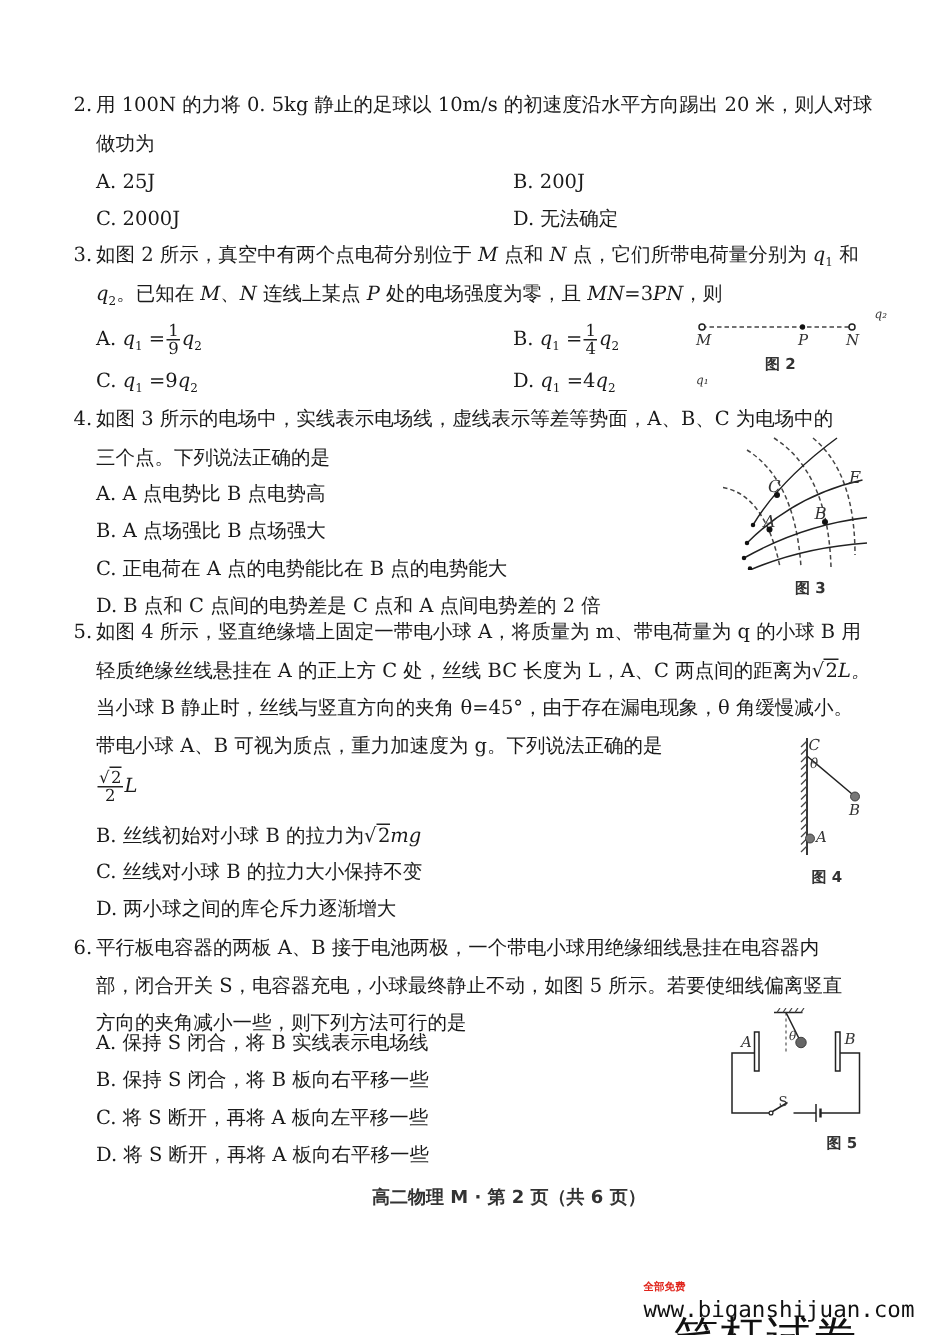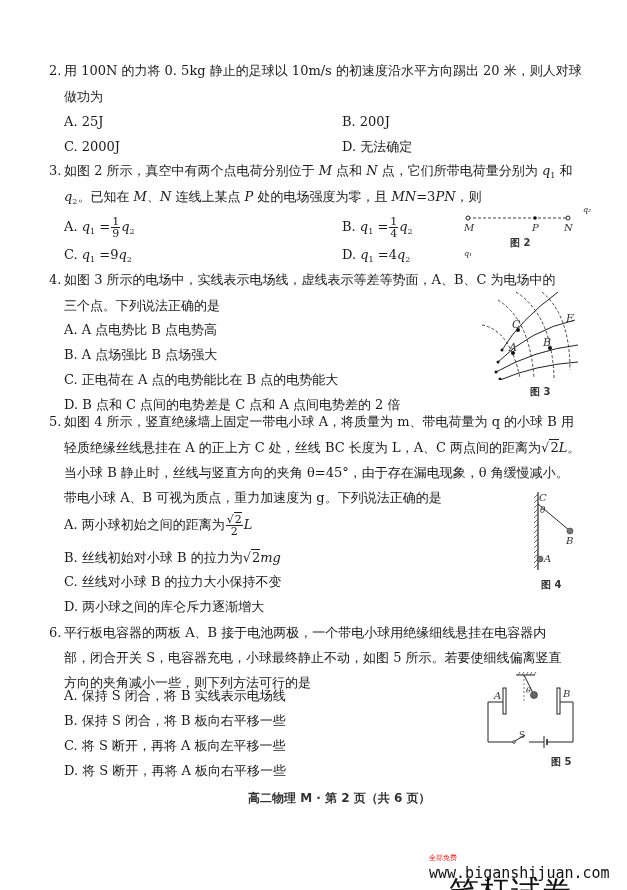--- a/index.html
+++ b/index.html
@@ -12,21 +12,21 @@
   .i { font-style: italic; }
   .sub { font-size: 8px; vertical-align: -3px; }
   .frac { display: inline-block; vertical-align: middle; text-align: center; font-size: 11px; line-height: 11px; margin: 0 1px; }
   .frac .num { display: block; border-bottom: 1px solid #222; padding: 0 1px; }
   .frac .den { display: block; }
   .sqrt { border-top: 1px solid #222; padding-left: 1px; }
   .caption { position: absolute; font-size: 10px; font-family: "DejaVu Sans", sans-serif; font-weight: bold; color: #333; }
   .fig { position: absolute; }
   .footer { position: absolute; font-size: 12px; font-family: "DejaVu Sans", sans-serif; font-weight: bold; color: #333; }
   .wm-title { position: absolute; font-family: "DejaVu Sans", sans-serif; font-size: 30px; color: #111; letter-spacing: 1px; }
-  .wm-free { position: absolute; font-family: "DejaVu Sans", sans-serif; font-size: 7px; color: #e0241b; font-weight: normal; }
+  .wm-free { position: absolute; font-family: "DejaVu Sans", sans-serif; font-size: 7px; color: #e0241b; font-weight: bold; }
   .wm-url { position: absolute; font-family: "DejaVu Sans Mono", "Liberation Mono", monospace; font-size: 15px; color: #111; }
 </style>
 </head>
 <body>
 
 <div>
   <div class="line" style="left:49px;top:62px;">2.</div>
   <div class="line" style="left:64px;top:62px;">用 100N 的力将 0. 5kg 静止的足球以 10m/s 的初速度沿水平方向踢出 20 米，则人对球</div>
   <div class="line" style="left:64px;top:88px;">做功为</div>
   <div class="line" style="left:64px;top:113px;">A. 25J</div>
@@ -114,21 +114,21 @@
 <div>
   <div class="line" style="left:49px;top:413px;">5.</div>
   <div class="line" style="left:64px;top:413px;">如图 4 所示，竖直绝缘墙上固定一带电小球 A，将质量为 m、带电荷量为 q 的小球 B 用</div>
   <div class="line" style="left:64px;top:439px;">
     <span>轻质绝缘丝线悬挂在 A 的正上方 C 处，丝线 BC 长度为 L，A、C 两点间的距离为</span><span>√</span><span class="sqrt">2</span><span class="i">L。</span>
   </div>
   <div class="line" style="left:64px;top:464px;">当小球 B 静止时，丝线与竖直方向的夹角 θ=45°，由于存在漏电现象，θ 角缓慢减小。</div>
   <div class="line" style="left:64px;top:489px;">带电小球 A、B 可视为质点，重力加速度为 g。下列说法正确的是</div>
 
   <div class="line" style="left:64px;top:510px;line-height:30px;">
-    <span>A. 两小球初始之间的距离为</span><span class="frac"><span class="num"><span>√</span><span class="sqrt">2</span></span><span class="den">2</span></span><span class="i">L</span>
+    <span class="frac"><span class="num"><span>√</span><span class="sqrt">2</span></span><span class="den">2</span></span><span class="i">L</span>
   </div>
   <div class="line" style="left:64px;top:549px;">
     <span>B. 丝线初始对小球 B 的拉力为</span><span>√</span><span class="sqrt">2</span><span class="i">mg</span>
   </div>
   <div class="line" style="left:64px;top:573px;">C. 丝线对小球 B 的拉力大小保持不变</div>
   <div class="line" style="left:64px;top:598px;">D. 两小球之间的库仑斥力逐渐增大</div>
 
   <svg class="fig" style="left:530px;top:490px;" width="50" height="85">
     <line x1="8" y1="2" x2="8" y2="80" stroke="#222" stroke-width="1.2"></line>
     <g stroke="#444" stroke-width="0.8">

